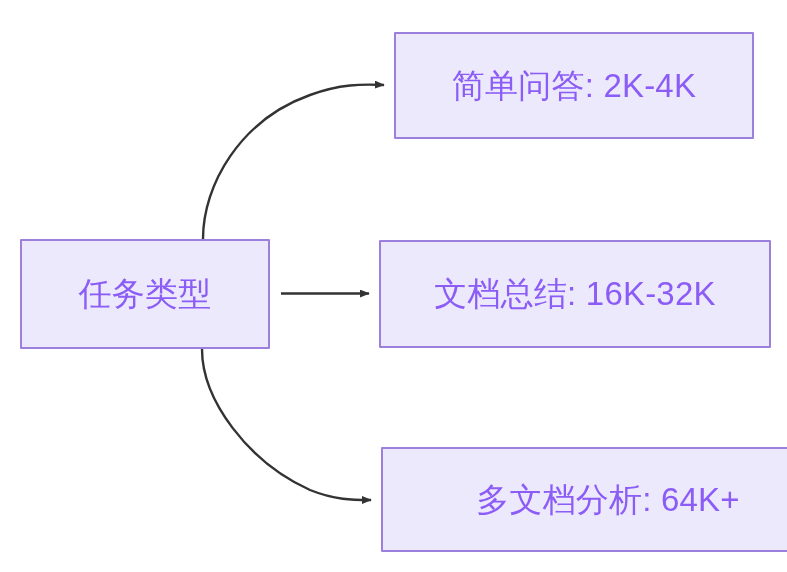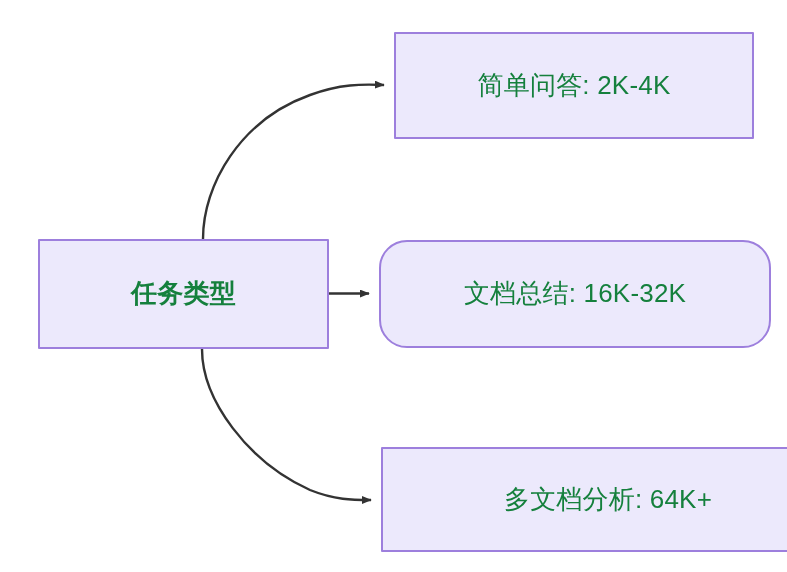--- a/index.html
+++ b/index.html
@@ -33,31 +33,31 @@
     box-sizing: border-box;
     background: #ece9fc;
     border: 2px solid #9d7fdd;
     border-radius: 1px;
     display: flex;
     align-items: center;
     justify-content: center;
     text-align: center;
   }
   .node-label {
-    color: #15803d;
-    font-size: 26px;
+    color: #8b5cf6;
+    font-size: 33px;
     line-height: 1.2;
     letter-spacing: 0.2px;
     white-space: nowrap;
     text-align: center;
   }
   
-  #node-source      { left: 38px;  top: 239px; width: 291px; height: 110px; font-weight: bold; }
+  #node-source      { left: 20px;  top: 239px; width: 250px; height: 110px; }
   #node-simple-qa   { left: 394px; top: 32px;  width: 360px; height: 107px; }
-  #node-doc-summary { left: 379px; top: 240px; width: 392px; height: 108px; border-radius: 28px; }
+  #node-doc-summary { left: 379px; top: 240px; width: 392px; height: 108px; }
   #node-multi-doc   { left: 381px; top: 447px; width: 454px; height: 105px; }
 </style>
 </head>
 <body>
 
 <div id="diagram">
 
   <svg id="edge-layer" width="787" height="572" viewBox="0 0 787 572">
     <defs>
       <marker id="arrowhead" markerWidth="10" markerHeight="8" refX="9.2" refY="4" orient="auto" markerUnits="userSpaceOnUse">

